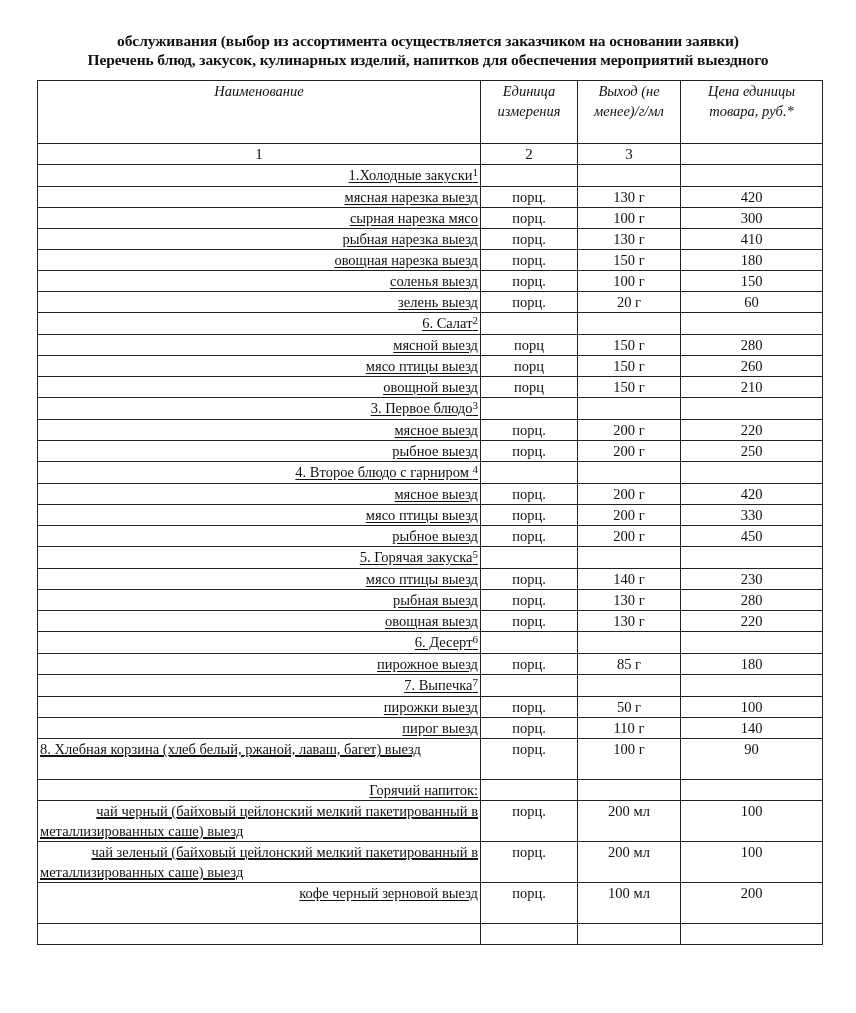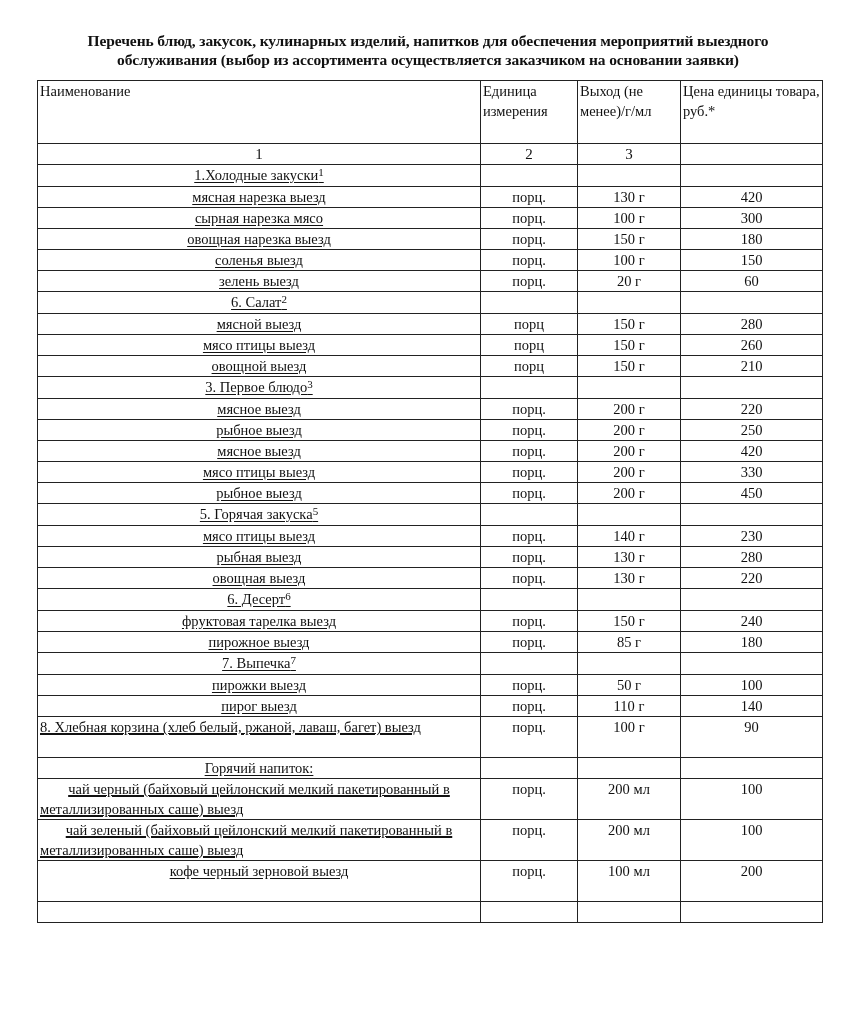--- a/index.html
+++ b/index.html
@@ -15,38 +15,38 @@
   table.menu {
     position: absolute; left: 37px; top: 80px;
     border-collapse: collapse; table-layout: fixed; width: 785px;
     font-size: 14.5px;
   }
   table.menu td, table.menu th {
     border: 1.3px solid #222; padding: 0 2px; vertical-align: top;
     line-height: 20px; font-weight: normal;
   }
   col.c1 { width: 443px; } col.c2 { width: 97px; } col.c3 { width: 103px; } col.c4 { width: 142px; }
-  th { text-align: left; height: 62px; }
+  th { text-align: center; height: 62px; font-style: italic; }
   .numrow td { text-align: center; height: 20px; font-size: 15px; }
-  td.name { text-align: center; }
+  td.name { text-align: right; }
   td.center { text-align: center; }
   .u { text-decoration: underline; text-underline-offset: 2px; }
   .justify { text-align: justify; text-align-last: left; text-decoration: underline; }
   sup { font-size: 11px; position: relative; top: -4px; vertical-align: baseline; }
   .cat td { height: 20px; }
   .item td { height: 20px; }
   .tall td { height: 40px; }
   .coffee td { height: 40px; }
 </style>
 </head>
 <body>
 
 <div class="title">
+  <div>обслуживания (выбор из ассортимента осуществляется заказчиком на основании заявки)</div>
   <div>Перечень блюд, закусок, кулинарных изделий, напитков для обеспечения мероприятий выездного</div>
-  <div>обслуживания (выбор из ассортимента осуществляется заказчиком на основании заявки)</div>
 </div>
 
 <table class="menu">
   <colgroup>
       <col class="c1">
       <col class="c2">
       <col class="c3">
       <col class="c4">
     </colgroup>
   <thead>
@@ -76,20 +76,26 @@
         <td class="center">130 г</td>
         <td class="center">420</td>
       </tr>
       <tr class="item">
         <td class="name"><span class="u">сырная нарезка  мясо</span></td>
         <td class="center">порц.</td>
         <td class="center">100 г</td>
         <td class="center">300</td>
       </tr>
       <tr class="item">
+        <td class="name"><span class="u">рыбная нарезка  выезд</span></td>
+        <td class="center">порц.</td>
+        <td class="center">130 г</td>
+        <td class="center">410</td>
+      </tr>
+      <tr class="item">
         <td class="name"><span class="u">овощная нарезка  выезд</span></td>
         <td class="center">порц.</td>
         <td class="center">150 г</td>
         <td class="center">180</td>
       </tr>
       <tr class="item">
         <td class="name"><span class="u">соленья  выезд</span></td>
         <td class="center">порц.</td>
         <td class="center">100 г</td>
         <td class="center">150</td>
@@ -135,20 +141,26 @@
         <td class="center">порц.</td>
         <td class="center">200 г</td>
         <td class="center">220</td>
       </tr>
       <tr class="item">
         <td class="name"><span class="u">рыбное  выезд</span></td>
         <td class="center">порц.</td>
         <td class="center">200 г</td>
         <td class="center">250</td>
       </tr>
+      <tr class="cat">
+        <td class="name"><span class="u"><span>4. Второе блюдо с гарниром </span><sup>4</sup></span></td>
+        <td></td>
+        <td></td>
+        <td></td>
+      </tr>
       <tr class="item">
         <td class="name"><span class="u">мясное  выезд</span></td>
         <td class="center">порц.</td>
         <td class="center">200 г</td>
         <td class="center">420</td>
       </tr>
       <tr class="item">
         <td class="name"><span class="u">мясо птицы  выезд</span></td>
         <td class="center">порц.</td>
         <td class="center">200 г</td>
@@ -182,26 +194,20 @@
         <td class="name"><span class="u">овощная   выезд</span></td>
         <td class="center">порц.</td>
         <td class="center">130 г</td>
         <td class="center">220</td>
       </tr>
       <tr class="cat">
         <td class="name"><span class="u"><span>6. Десерт</span><sup>6</sup></span></td>
         <td></td>
         <td></td>
         <td></td>
-      </tr>
-      <tr class="item">
-        <td class="name"><span class="u">фруктовая тарелка   выезд</span></td>
-        <td class="center">порц.</td>
-        <td class="center">150 г</td>
-        <td class="center">240</td>
       </tr>
       <tr class="item">
         <td class="name"><span class="u">пирожное   выезд</span></td>
         <td class="center">порц.</td>
         <td class="center">85 г</td>
         <td class="center">180</td>
       </tr>
       <tr class="cat">
         <td class="name"><span class="u"><span>7. Выпечка</span><sup>7</sup></span></td>
         <td></td>

